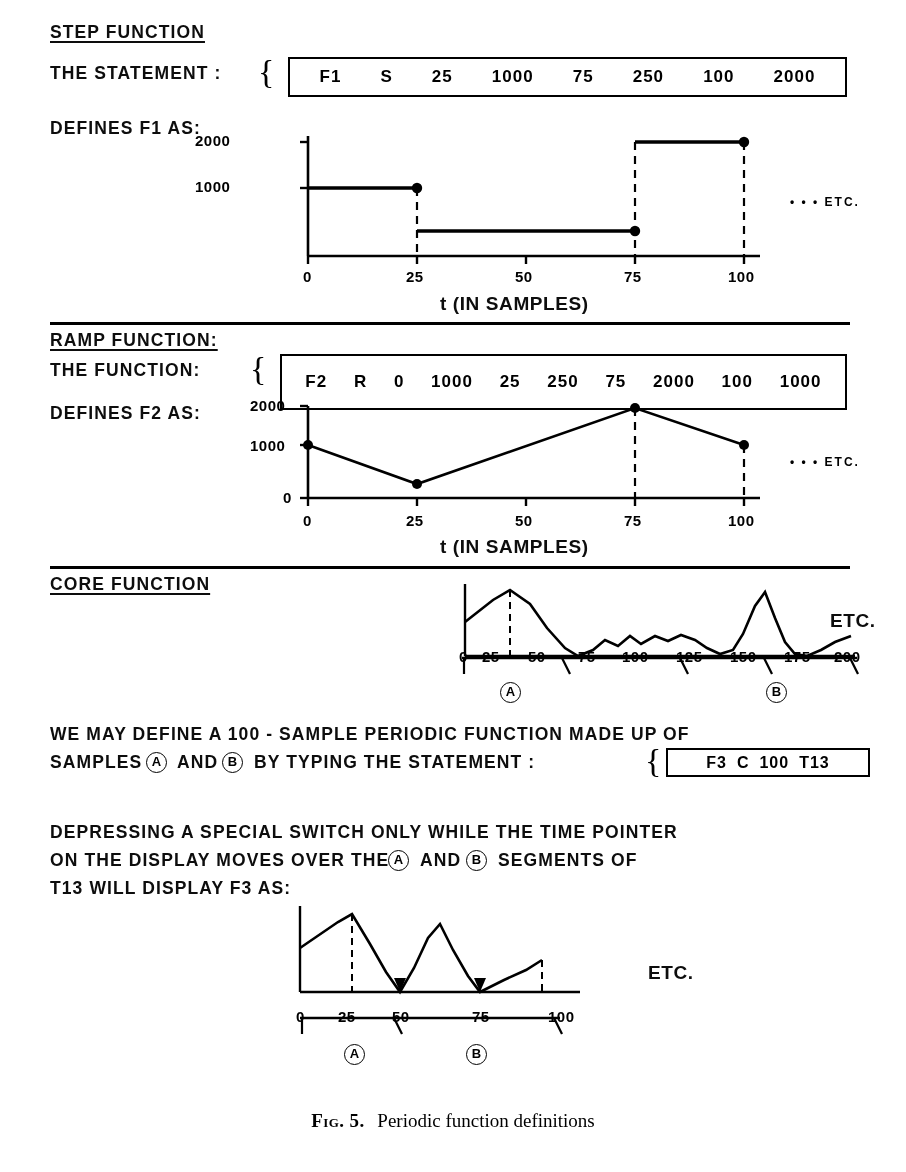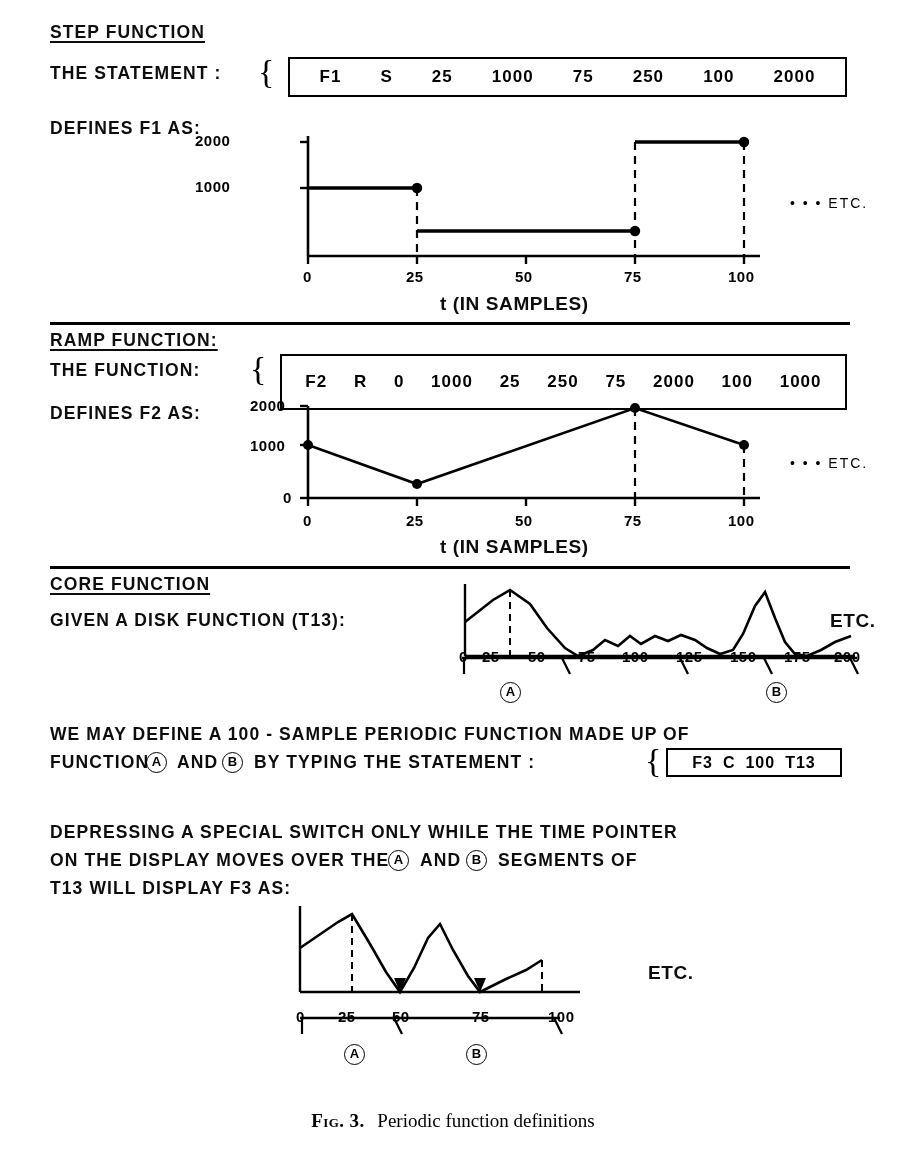--- a/index.html
+++ b/index.html
@@ -65,22 +65,22 @@
     font-family: "Liberation Serif", serif;
     line-height: 1;
   }
   .rule {
     position: absolute;
     background: #000;
     height: 3px;
   }
   .dots {
     position: absolute;
-    font-size: 14px;
-    font-weight: 400;
+    font-size: 12px;
+    font-weight: 700;
     letter-spacing: 2px;
   }
   svg { position: absolute; overflow: visible; }
   .cap {
     position: absolute;
     width: 100%;
     text-align: center;
     font-family: "Liberation Serif", serif;
     font-size: 19px;
     color: #000;
@@ -237,21 +237,20 @@
   <div class="axnum" style="left:728px; top:512px;">100</div>
 
   <div class="dots" style="left:790px; top:455px;">• • • ETC.</div>
 
   <div class="lbl small" style="left:440px; top:536px;">t (IN SAMPLES)</div>
 
   <div class="rule" style="left:50px; top:566px; width:800px;"></div>
 
   <div class="lbl underlined" style="left:50px; top:574px;">CORE FUNCTION</div>
 
-  <div class="lbl" style="left:50px; top:610px;">GIVEN A DISK FUNCTION (T13):</div>
 
   <svg style="left:455px; top:578px;" width="420" height="110" viewBox="0 0 420 110">
     <line x1="10" y1="6" x2="10" y2="78" stroke="#000" stroke-width="2.4"></line>
     <line x1="10" y1="78" x2="400" y2="78" stroke="#000" stroke-width="2.4"></line>
     <polyline points="10,44 38,22 55,12 75,26 92,50 110,70 123,78 138,72 150,62 163,68 175,58 186,66 200,58 213,63 226,57 240,62 252,70 265,76 278,72 288,56 300,28 310,14 320,40 330,64 340,76 352,78 366,72 380,64 396,58" fill="none" stroke="#000" stroke-width="2.6"></polyline>
     <line x1="55" y1="12" x2="55" y2="78" stroke="#000" stroke-width="2" stroke-dasharray="7,5"></line>
   </svg>
 
   <div class="lbl small" style="left:830px; top:610px;">ETC.</div>
 
@@ -272,29 +271,29 @@
   <div class="axnum" style="left:676px; top:648px;">125</div>
   <div class="axnum" style="left:730px; top:648px;">150</div>
   <div class="axnum" style="left:784px; top:648px;">175</div>
   <div class="axnum" style="left:834px; top:648px;">200</div>
 
   <div class="circ" style="left:500px; top:682px;">A</div>
   <div class="circ" style="left:766px; top:682px;">B</div>
 
   <div class="lbl" style="left:50px; top:724px;">WE MAY DEFINE A 100 - SAMPLE PERIODIC FUNCTION MADE UP OF</div>
 
-  <div class="lbl" style="left:50px; top:752px;">FUNCTION</div>
+  <div class="lbl" style="left:50px; top:752px;">SAMPLES</div>
   <div class="circ" style="left:146px; top:752px;">A</div>
   <div class="lbl" style="left:177px; top:752px;">AND</div>
   <div class="circ" style="left:222px; top:752px;">B</div>
   <div class="lbl" style="left:254px; top:752px;">BY TYPING THE STATEMENT :</div>
 
   <div class="brace" style="left:645px; top:744px;">{</div>
 
-  <div class="stmt-box" style="left:666px; top:748px; width:176px; height:29px;">
+  <div class="stmt-box" style="left:666px; top:748px; width:204px; height:29px;">
     <div class="inner" style="justify-content:center; gap:10px;">
       <span class="stmt-tok" style="font-size:16px;">F3</span>
       <span class="stmt-tok" style="font-size:16px;">C</span>
       <span class="stmt-tok" style="font-size:16px;">100</span>
       <span class="stmt-tok" style="font-size:16px;">T13</span>
     </div>
   </div>
 
   <div class="lbl" style="left:50px; top:822px;">DEPRESSING A SPECIAL SWITCH ONLY WHILE THE TIME POINTER</div>
 
@@ -328,17 +327,17 @@
   <div class="axnum" style="left:296px; top:1008px;">0</div>
   <div class="axnum" style="left:338px; top:1008px;">25</div>
   <div class="axnum" style="left:392px; top:1008px;">50</div>
   <div class="axnum" style="left:472px; top:1008px;">75</div>
   <div class="axnum" style="left:548px; top:1008px;">100</div>
 
   <div class="circ" style="left:344px; top:1044px;">A</div>
   <div class="circ" style="left:466px; top:1044px;">B</div>
 
   <div class="cap" style="left:0; top:1110px;">
-    <span class="fignum">Fig. 3.</span>
+    <span class="fignum">Fig. 5.</span>
     <span style="margin-left:8px;">Periodic function definitions</span>
   </div>
 
 </div>
 
 </body></html>

